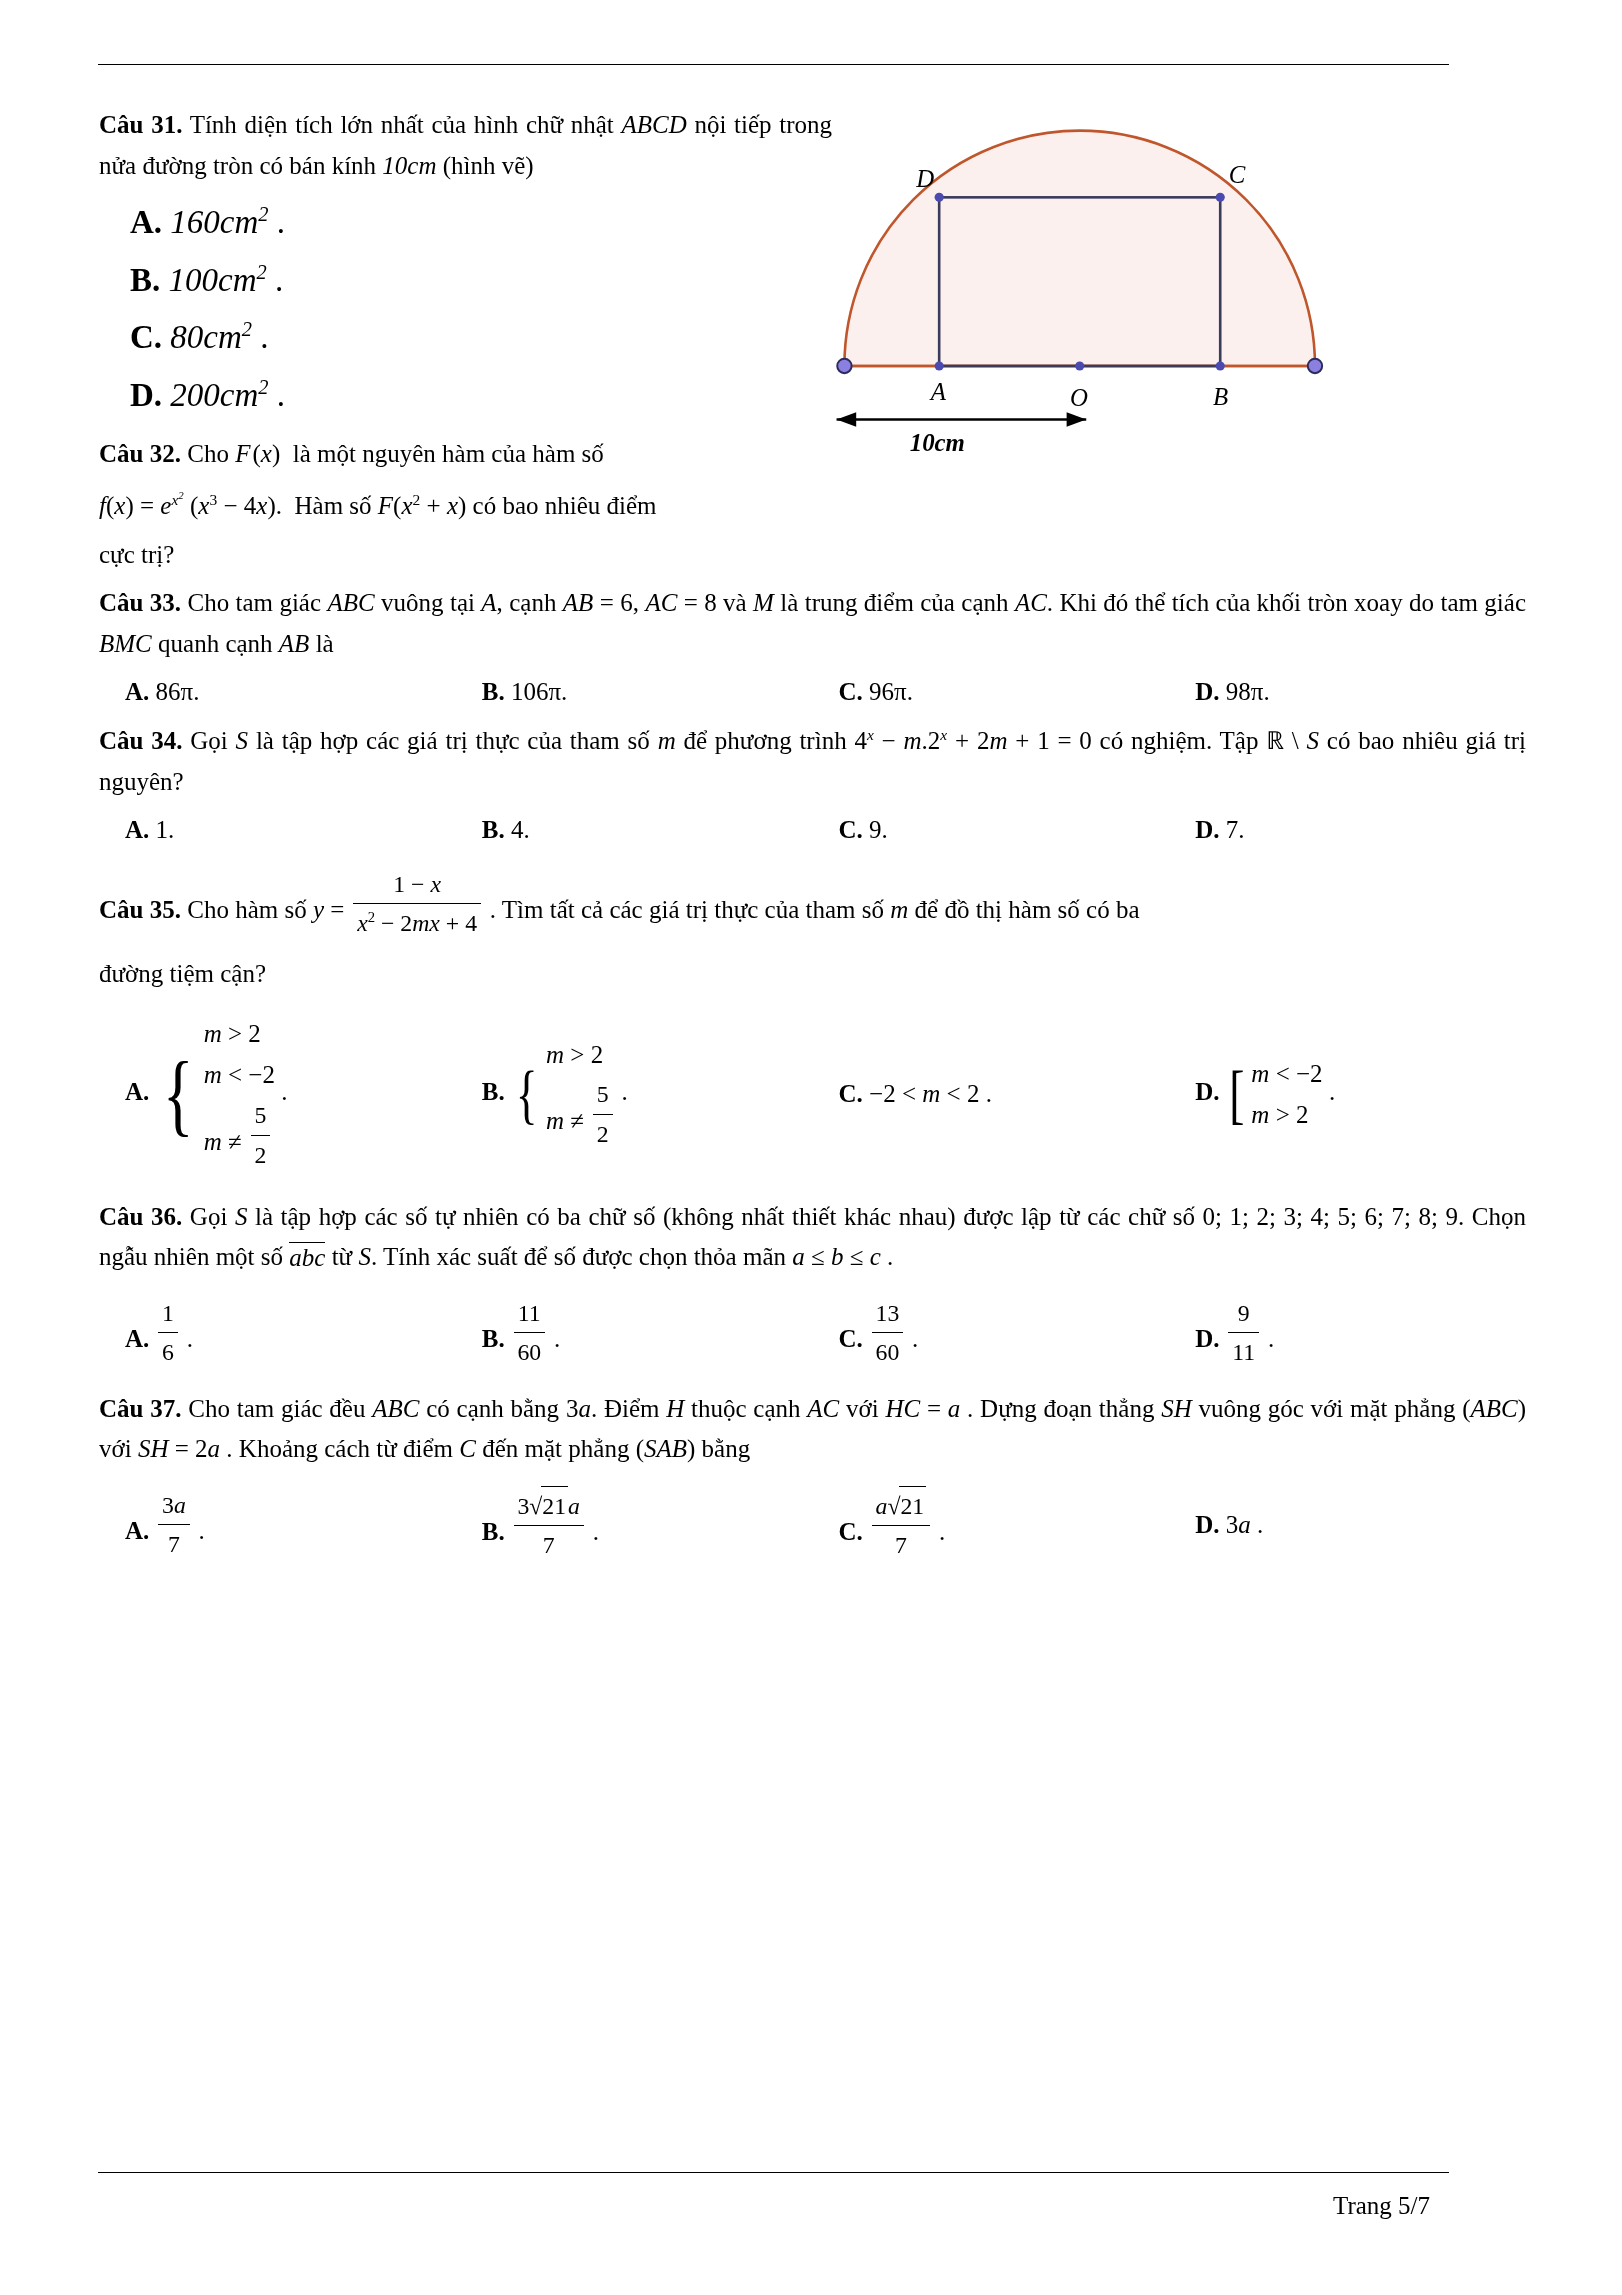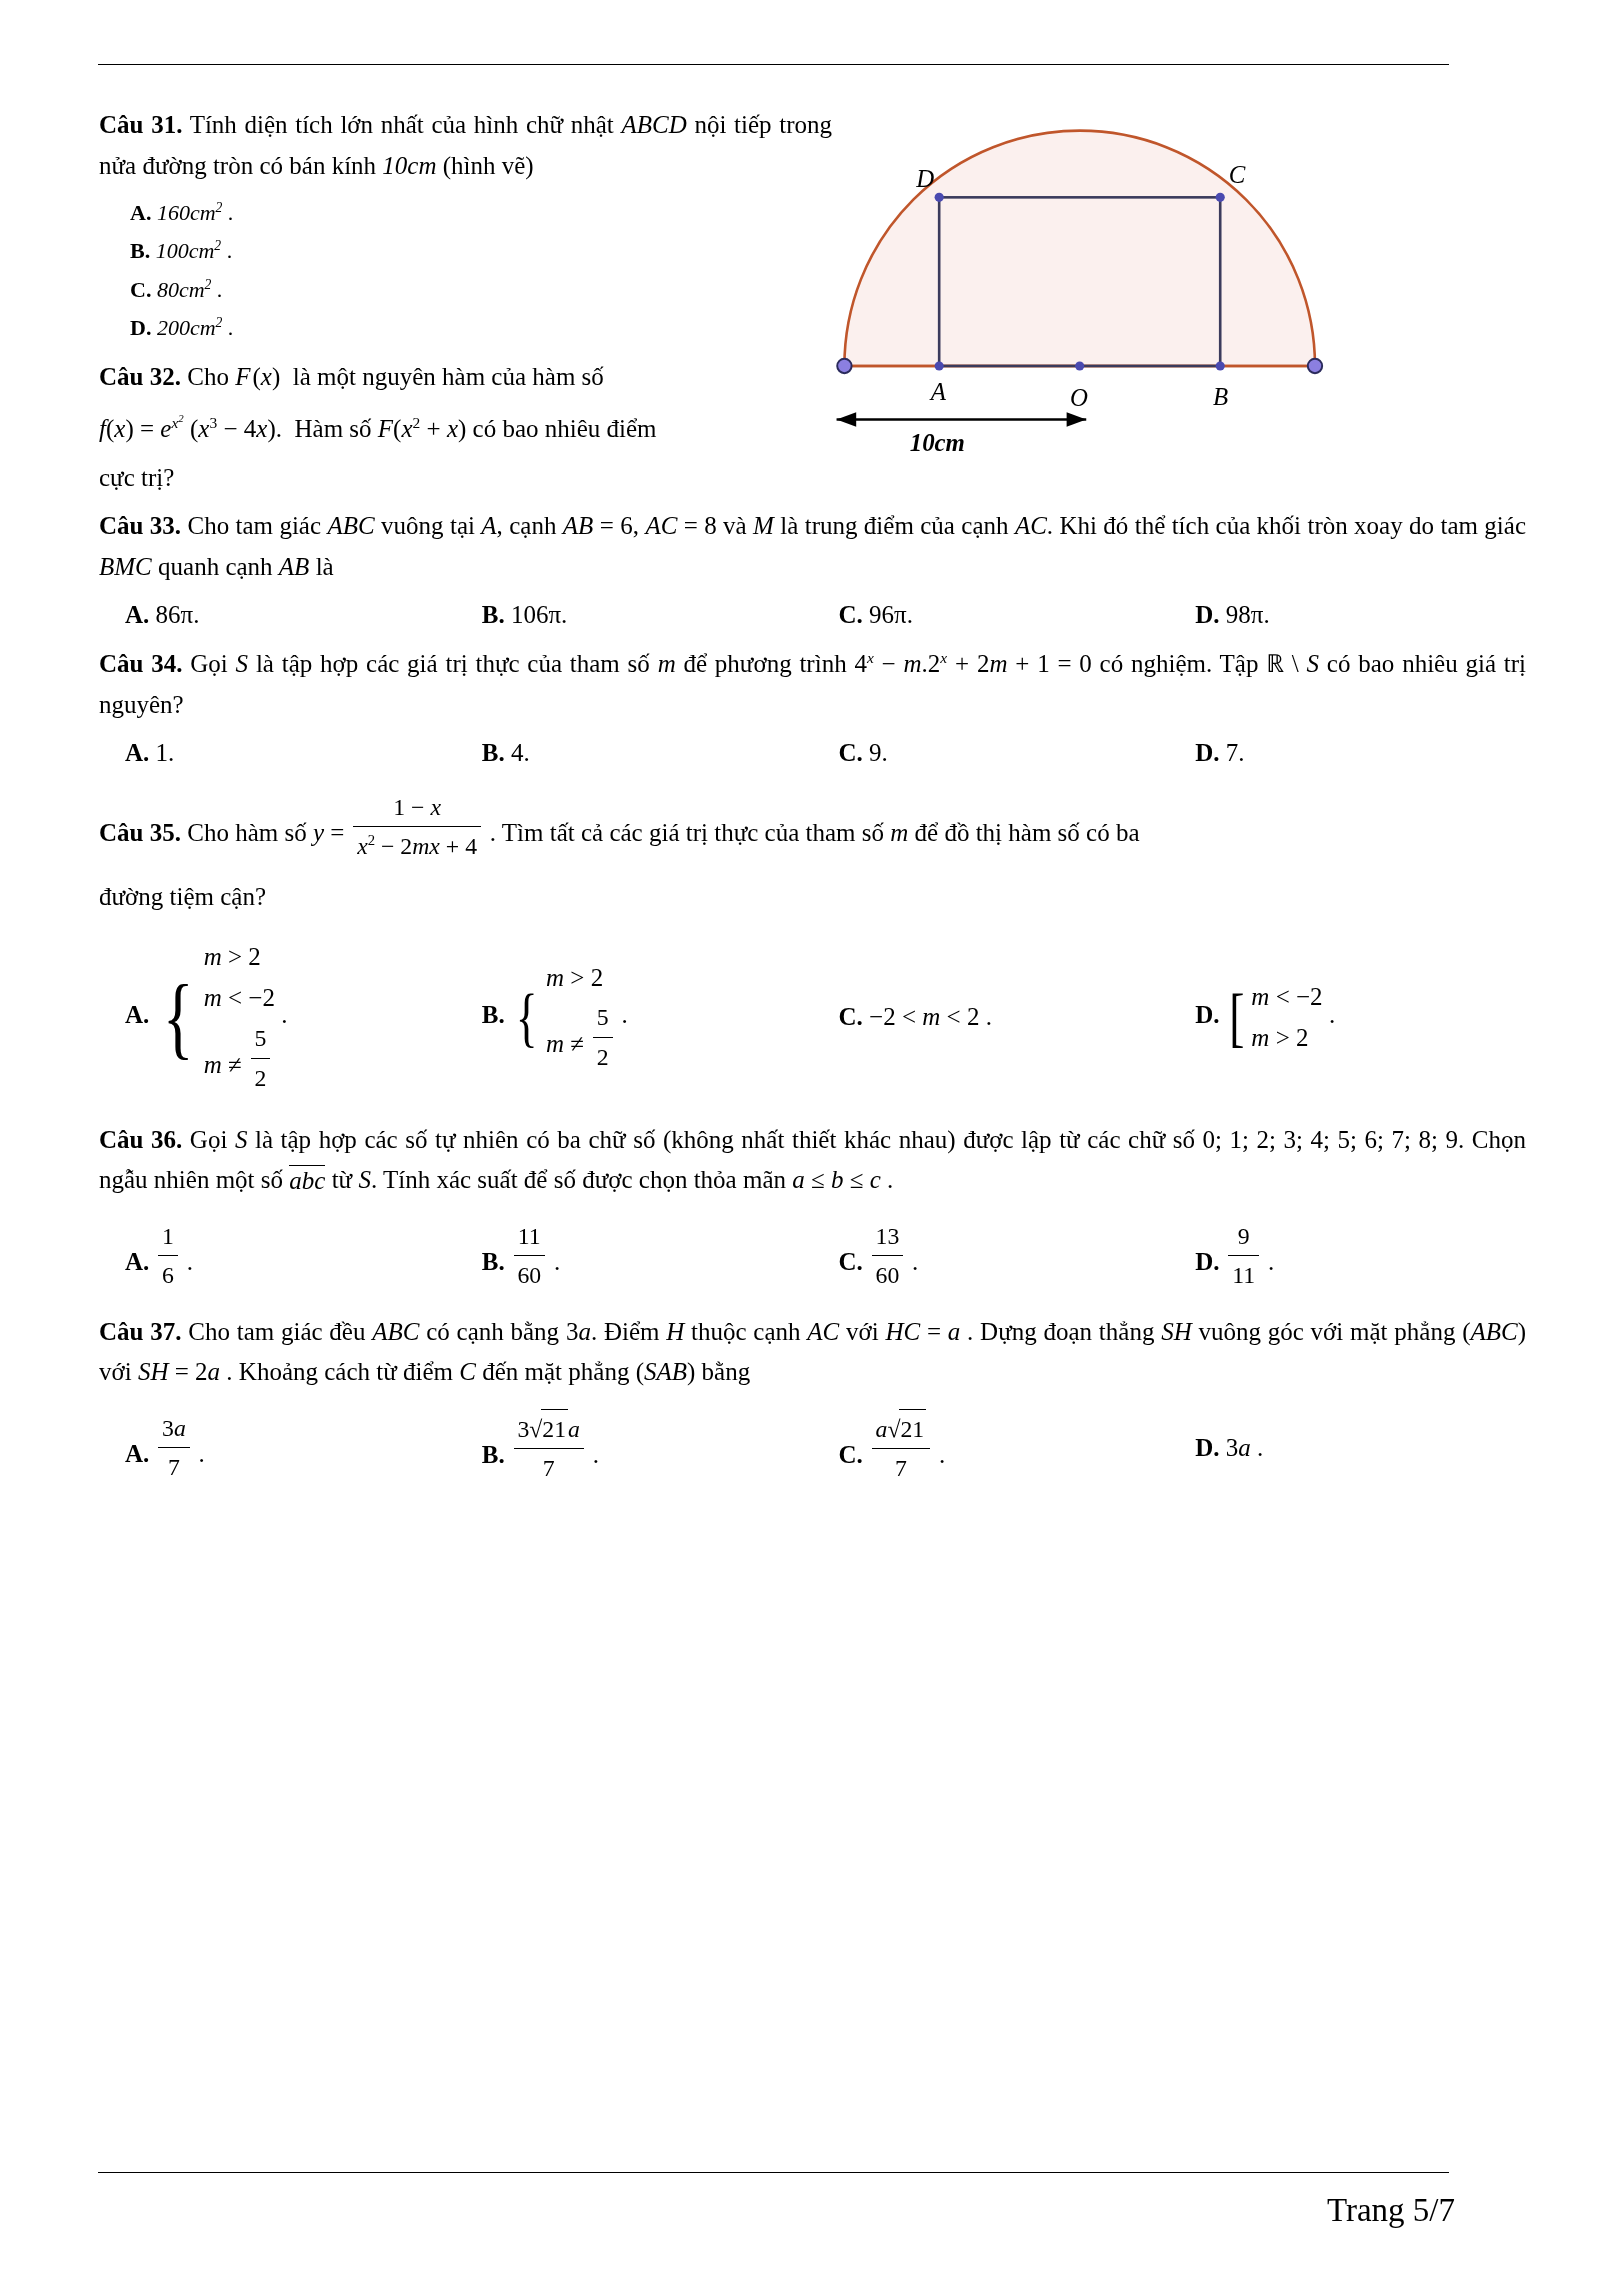--- a/index.html
+++ b/index.html
@@ -54,21 +54,21 @@
     line-height: 1.6;
     margin: 3.9px 0 9.2px 0;
   }
   .ans-row > div {
     width: 25%;
     box-sizing: border-box;
     padding-left: 26px;
   }
   .ans-stack { margin: 2.6px 0 9.2px 0; }
   .ans-stack .line {
-    font-size: 22px;
+    font-size: 33px;
     line-height: 1.75;
     padding-left: 31px;
   }
   .lbl { font-weight: bold; }
 
   
   .frac {
     display: inline-block;
     vertical-align: -0.55em;
     text-align: center;
@@ -121,23 +121,23 @@
     width: 569px;
     height: 366px;
   }
   .figure svg { display: block; }
 
   
   .narrow { width: 733px; }
 
   .footer {
     position: absolute;
-    right: 92px;
+    right: 117px;
     top: 2192px;
-    font-size: 33px;
+    font-size: 25px;
   }
   .overline { border-top: 1.3px solid #000; padding-top: 0.7px; }
 </style>
 </head>
 <body>
 
 <div class="page">
 
   <div class="rule top"></div>
   <div class="rule bottom"></div>

